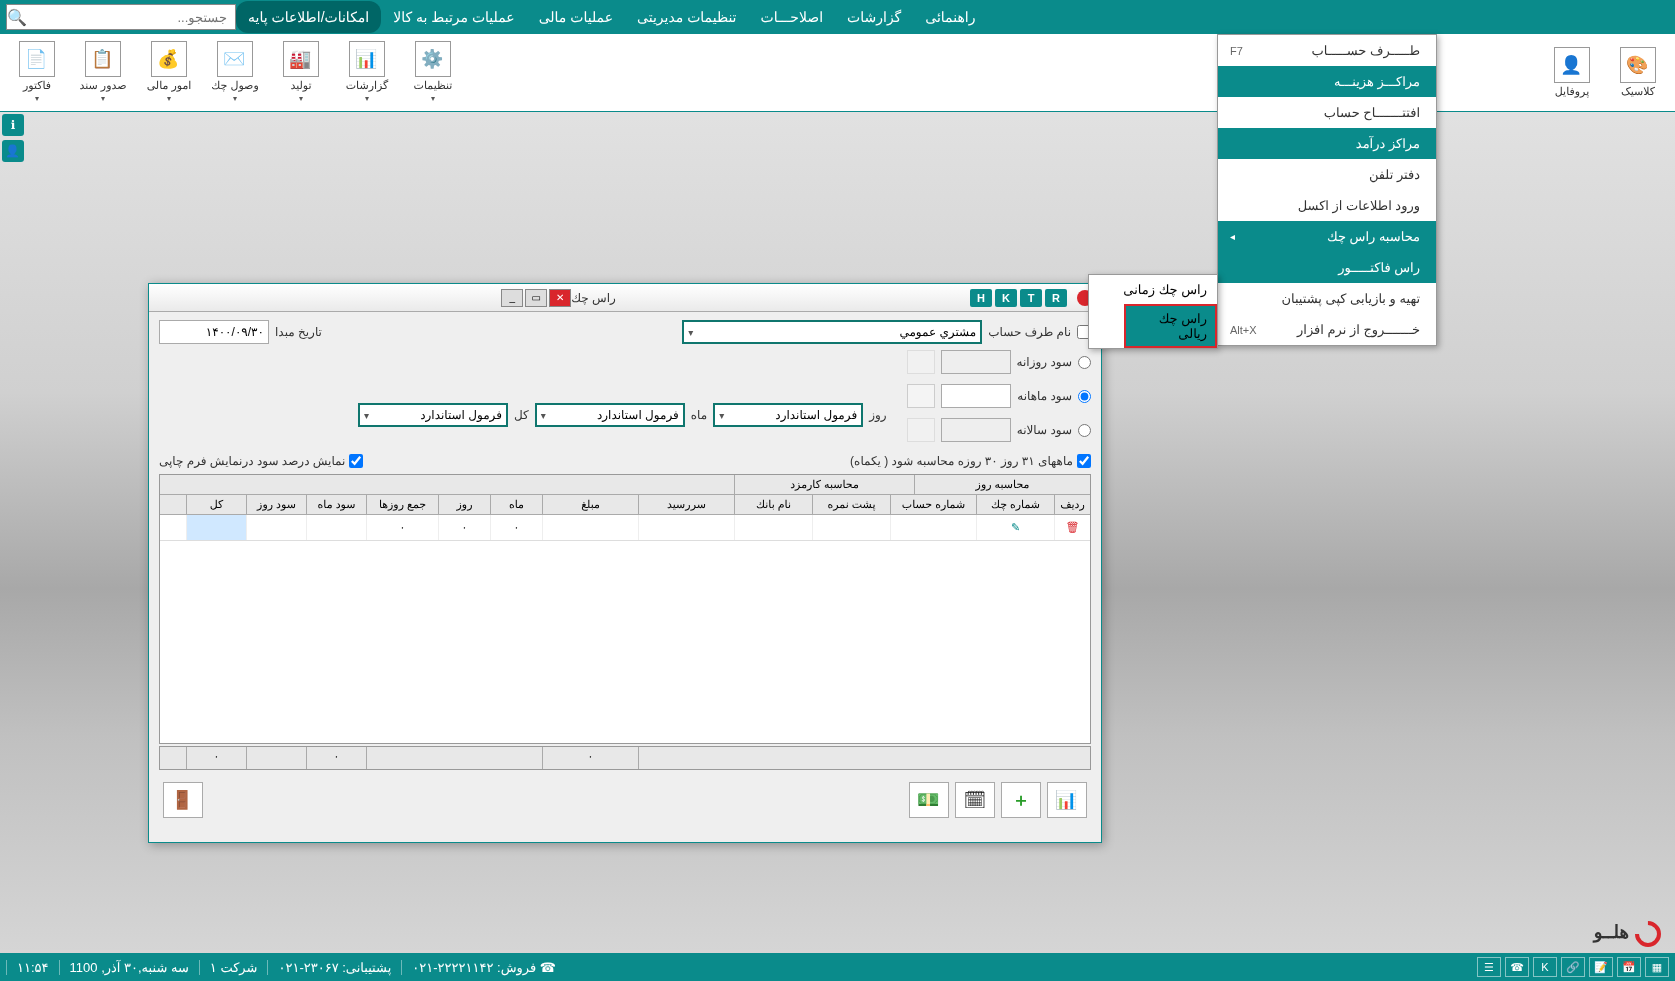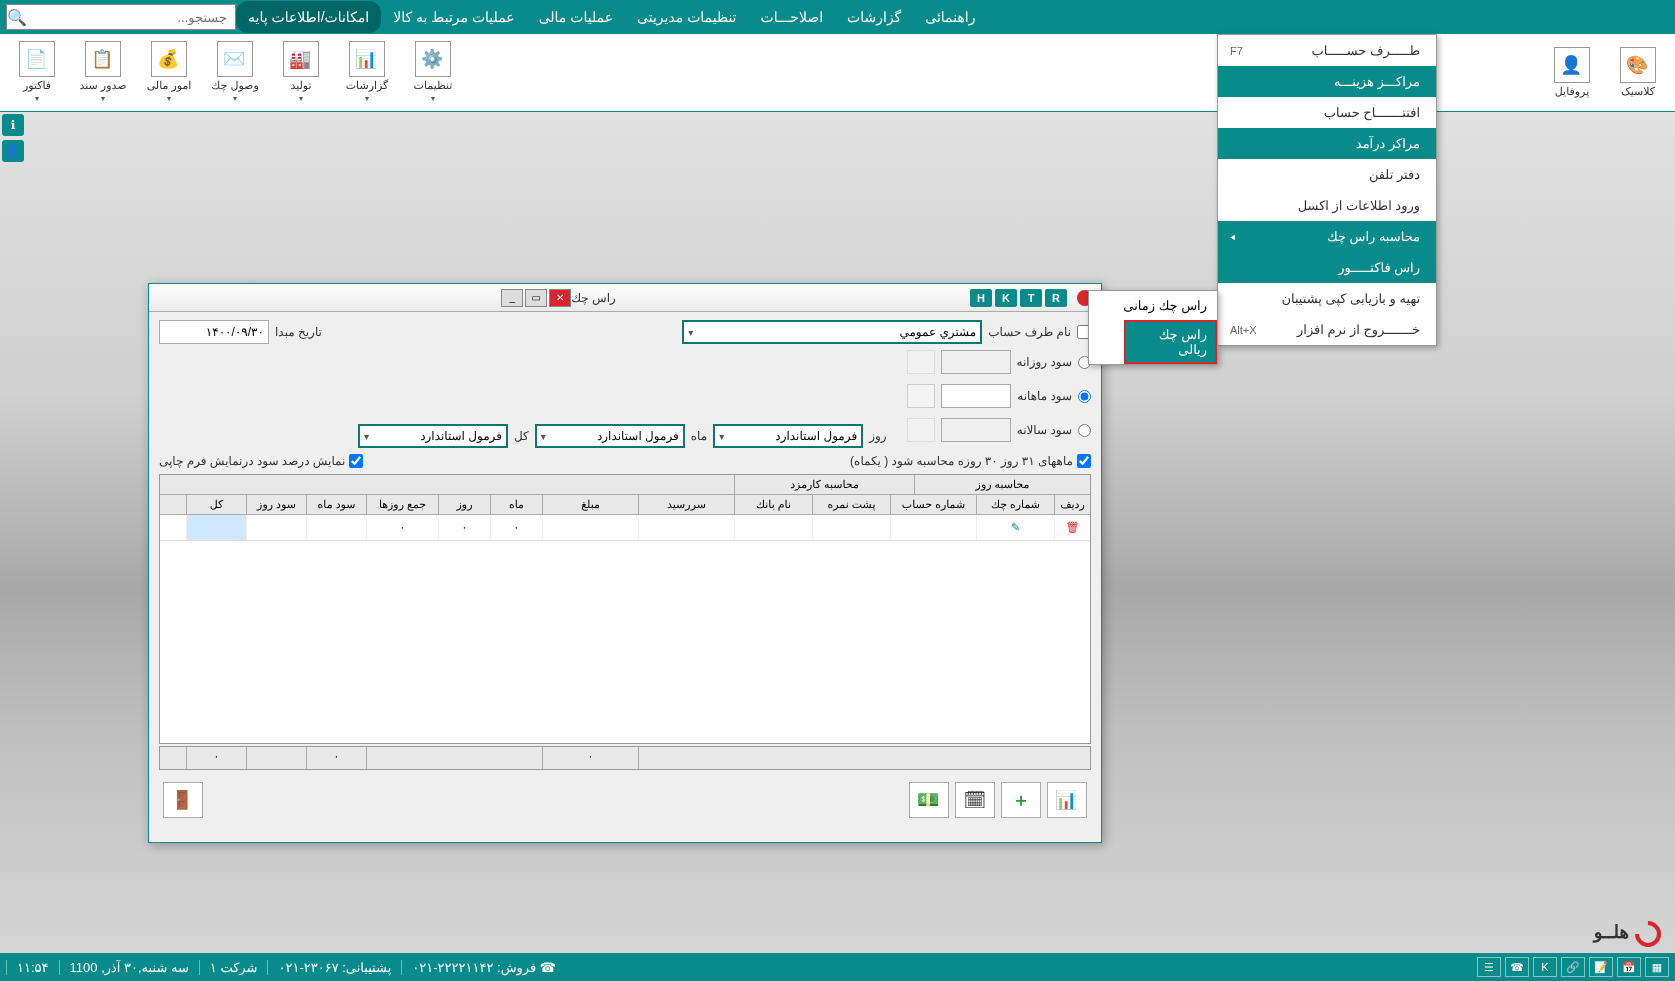--- a/index.html
+++ b/index.html
@@ -33,23 +33,23 @@
 
 
 .dropdown-panel { position: absolute; top: 34px; right: 238px; width: 220px; background: #fff; border: 1px solid #999; box-shadow: 2px 2px 6px rgba(0,0,0,0.3); z-index: 50; }
 .dropdown-panel .dd-item { padding: 8px 12px; font-size: 13px; color: #333; cursor: pointer; border-right: 4px solid transparent; display: flex; justify-content: space-between; align-items: center; }
 .dropdown-panel .dd-item.sel { background: #0a8b8b; color: #fff; }
 .dropdown-panel .dd-item.sub { display: flex; }
 .dropdown-panel .dd-item .shortcut { font-size: 11px; color: #666; }
 .dropdown-panel .dd-arrow-l { font-size: 10px; }
 
 
-.submenu-panel { position: absolute; top: 290px; right: 457px; width: 130px; background: #fff; border: 1px solid #999; box-shadow: 2px 2px 6px rgba(0,0,0,0.3); z-index: 51; }
+.submenu-panel { position: absolute; top: 274px; right: 457px; width: 130px; background: #fff; border: 1px solid #999; box-shadow: 2px 2px 6px rgba(0,0,0,0.3); z-index: 51; }
 .submenu-panel .sm-item { padding: 7px 10px; font-size: 13px; cursor: pointer; }
-.submenu-panel .sm-item.hl { background: #0a8b8b; color: #ffffff; outline: 2px solid #d9262c; outline-offset: -2px; margin-left: 35px; }
+.submenu-panel .sm-item.hl { background: #0a8b8b; color: #000000; outline: 2px solid #d9262c; outline-offset: -2px; margin-left: 35px; }
 
 
 .inner-window { position: absolute; top: 283px; left: 148px; width: 954px; height: 560px; background: #efefef; border: 1px solid #0a8b8b; box-shadow: 2px 2px 10px rgba(0,0,0,0.3); z-index: 30; direction: rtl; }
 .inner-titlebar { height: 28px; background: linear-gradient(#ffffff,#eaeaea); border-bottom: 1px solid #aaa; display: flex; align-items: center; padding: 0 4px; }
 .inner-titlebar .wbtns { display: flex; gap: 2px; margin-left: auto; direction: ltr; }
 .inner-titlebar .wbtn { width: 22px; height: 18px; border: 1px solid #888; background: #ddd; font-size: 10px; display: flex; align-items: center; justify-content: center; cursor: pointer; }
 .inner-titlebar .wbtn.close { background: #d9262c; color: #fff; }
 .inner-titlebar .ttl { font-size: 12px; color: #333; margin-right: auto; padding-right: 6px; }
 .inner-titlebar .letter-btns { display: flex; gap: 3px; direction: ltr; margin-right: 6px; }
 .inner-titlebar .letter-btn { width: 22px; height: 18px; background: #0a8b8b; color: #fff; font-size: 11px; font-weight: bold; display: flex; align-items: center; justify-content: center; border-radius: 2px; }
@@ -64,21 +64,21 @@
 .radio-row { display: flex; align-items: center; gap: 6px; margin-bottom: 6px; }
 .num-small { width: 70px; height: 24px; border: 1px solid #aaa; background: #fff; }
 .num-small.dis { background: #eee; }
 .stepper { width: 28px; height: 24px; border: 1px solid #ccc; background: #f4f4f4; display: flex; flex-direction: column; }
 .stepper.dis { opacity: 0.5; }
 
 .top-section { display: flex; justify-content: space-between; align-items: flex-start; }
 .left-date { display: flex; align-items: center; gap: 6px; }
 .right-party { display: flex; align-items: center; gap: 6px; }
 
-.interest-block { margin-top: 6px; display: flex; align-items: flex-end; gap: 20px; }
+.interest-block { margin-top: 6px; display: flex; align-items: center; gap: 20px; }
 .interest-radios { display: flex; flex-direction: column; gap: 4px; }
 .formula-row { display: flex; align-items: center; gap: 6px; }
 
 .checks-row { display: flex; justify-content: space-between; align-items: center; margin-top: 6px; }
 
 
 .grid-wrap { margin-top: 6px; border: 1px solid #999; background: #fff; height: 270px; overflow: hidden; }
 .grid-header-group { background: #e8e8e8; border-bottom: 1px solid #aaa; display: flex; font-size: 11px; text-align: center; }
 .ghg-cell { border-left: 1px solid #aaa; padding: 3px 2px; }
 .grid-header { background: #e8e8e8; border-bottom: 1px solid #aaa; display: flex; font-size: 11px; text-align: center; }

